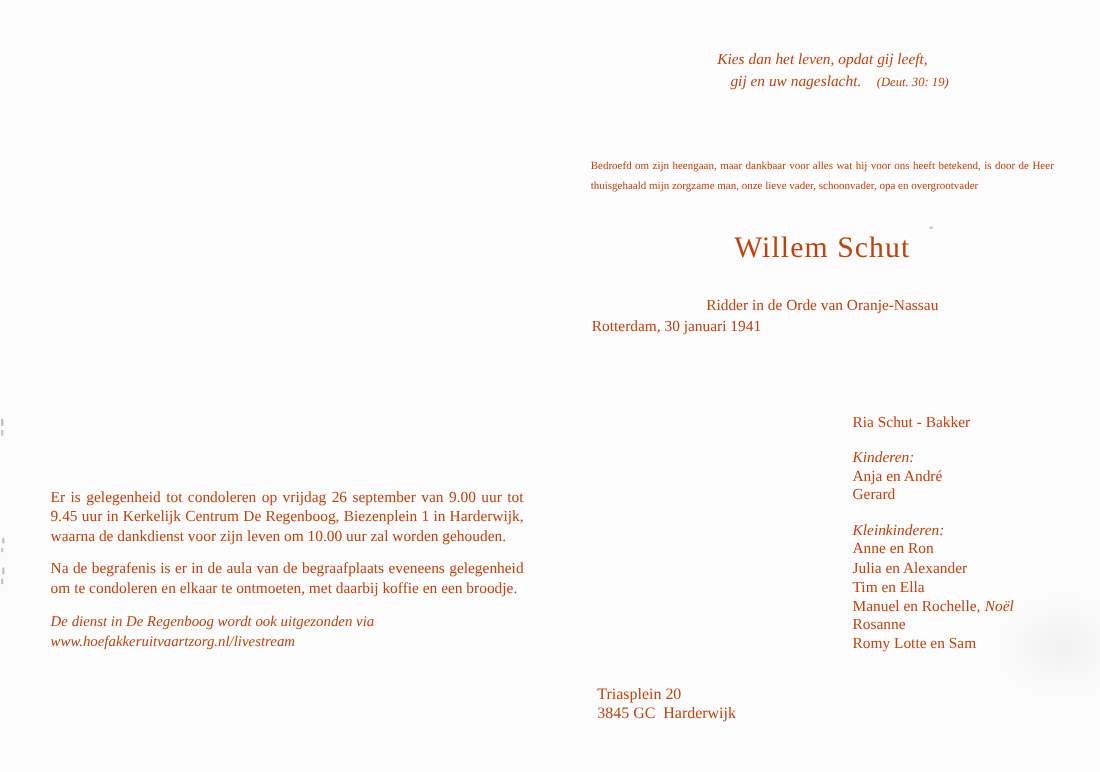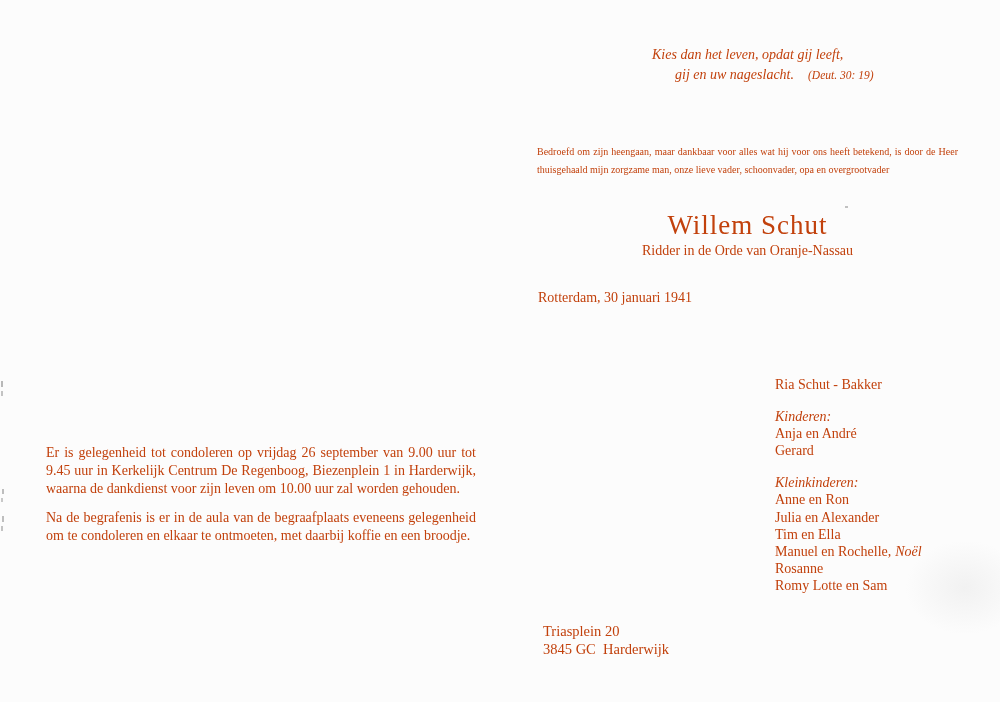--- a/index.html
+++ b/index.html
@@ -21,21 +21,21 @@
     border-radius: 50%;
   }
   .quote {
     position: absolute;
     left: 652px; top: 45px;
     font-style: italic;
     font-size: 14px;
     line-height: 20px;
     white-space: nowrap;
   }
-  .quote-line2 { margin-left: 23px; }
+  .quote-line2 { margin-left: 12px; }
   .quote-ref { font-size: 11.5px; margin-left: 14px; }
 
   .intro {
     position: absolute;
     left: 537px; top: 143px;
     width: 421px;
     margin: 0;
     font-size: 10px;
     line-height: 18.2px;
     text-align: justify;
@@ -45,21 +45,21 @@
     left: 537px; top: 210px;
     width: 421px;
     margin: 0;
     text-align: center;
     font-size: 27px;
     font-weight: 400;
     letter-spacing: 1px;
   }
   .honor {
     position: absolute;
-    left: 537px; top: 243px;
+    left: 537px; top: 271px;
     width: 421px;
     text-align: center;
     font-size: 14px;
   }
   .dates {
     position: absolute;
     left: 538px; top: 290px;
     width: 417px;
     display: flex;
     justify-content: space-between;
@@ -143,20 +143,21 @@
     <div>
       <span>Manuel en Rochelle,</span><span class="gc-note">Noël</span>
     </div>
     <div>Rosanne</div>
     <div>Romy Lotte en Sam</div>
   </div>
 
   <div class="events">
     <p>Er is gelegenheid tot condoleren op vrijdag 26 september van 9.00 uur tot 9.45 uur in Kerkelijk Centrum De Regenboog, Biezenplein 1 in Harderwijk, waarna de dankdienst voor zijn leven om 10.00 uur zal worden gehouden.</p>
     <p>Na de begrafenis is er in de aula van de begraafplaats eveneens gelegenheid om te condoleren en elkaar te ontmoeten, met daarbij koffie en een broodje.</p>
+    <p class="livestream">De dienst in De Regenboog wordt ook uitgezonden via www.hoefakkeruitvaartzorg.nl/livestream</p>
   </div>
 
   <div class="address">
     <div>Triasplein 20</div>
     <div class="pre">3845 GC  Harderwijk</div>
   </div>
 
   <div class="tick t1"></div>
   <div class="tick t2"></div>
   <div class="tick t3"></div>

